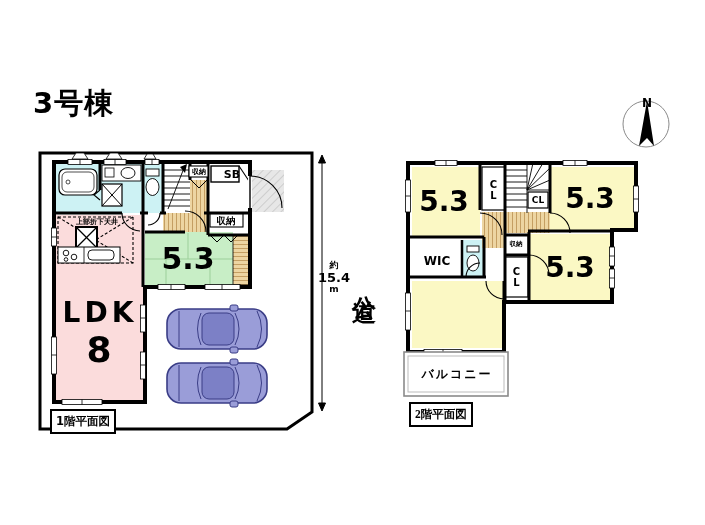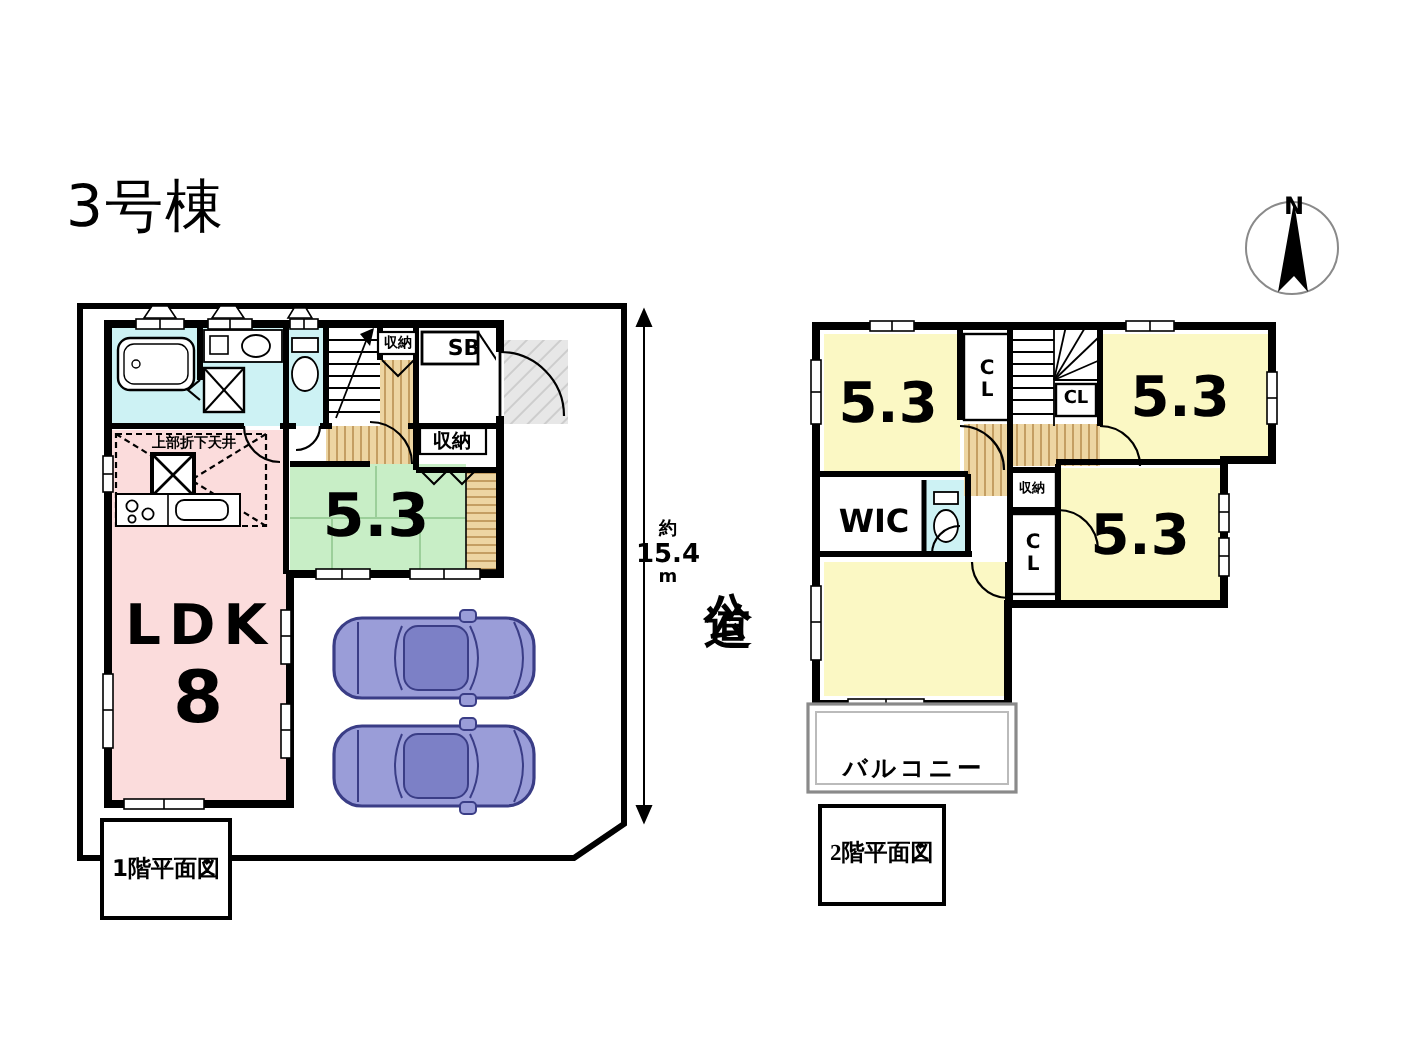--- a/index.html
+++ b/index.html
@@ -2,23 +2,23 @@
 <html><head>
 <meta charset="utf-8">
 <style>
   html,body{margin:0;padding:0;background:#fff;}
   .page{position:relative;width:705px;height:525px;background:#ffffff;overflow:hidden;
         font-family:"DejaVu Sans","Liberation Sans",sans-serif;color:#000;}
   svg{position:absolute;}
   .lbl{position:absolute;transform:translate(-50%,-50%);white-space:nowrap;
        font-weight:bold;color:#000;line-height:1;text-align:center;}
   .vert{writing-mode:vertical-rl;text-orientation:upright;}
-  .title{position:absolute;font-weight:normal;letter-spacing:1px;}
+  .title{position:absolute;font-weight:bold;letter-spacing:1px;}
   .caption{position:absolute;border:2px solid #000;background:#fff;
-           font-size:11.5px;font-weight:bold;padding:17px 4px;line-height:13px;}
+           font-size:11.5px;font-weight:bold;padding:4px 4px;line-height:13px;}
   .measure{position:absolute;width:34px;text-align:center;font-weight:bold;line-height:1.05;}
 </style>
 </head>
 <body>
 
 <div class="page">
 
   <svg style="left:36px;top:148px;" width="296" height="290" viewBox="36 148 296 290">
     <defs>
       <pattern id="hatch" width="6" height="6" patternUnits="userSpaceOnUse" patternTransform="rotate(45)">
@@ -300,21 +300,21 @@
   <div class="caption" style="left:50px;top:409px;">1階平面図</div>
 
   <div class="measure" style="left:317px;top:261px;font-size:9px;"><span>約</span></div>
   <div class="measure" style="left:317px;top:271px;font-size:13px;"><span>15.4</span></div>
   <div class="measure" style="left:317px;top:285px;font-size:9px;"><span>m</span></div>
   <div class="lbl vert" style="left:364px;top:281px;font-size:24px;letter-spacing:4px;">公道</div>
 
   <div class="lbl" style="left:444px;top:202px;font-size:28px;">5.3</div>
   <div class="lbl" style="left:590px;top:199px;font-size:28px;">5.3</div>
   <div class="lbl" style="left:570px;top:268px;font-size:28px;">5.3</div>
-  <div class="lbl" style="left:437px;top:261px;font-size:16px;">WIC</div>
+  <div class="lbl" style="left:437px;top:261px;font-size:12px;">WIC</div>
   <div class="lbl vert" style="left:493px;top:190px;font-size:10px;">CL</div>
   <div class="lbl" style="left:538px;top:200px;font-size:9px;">CL</div>
   <div class="lbl vert" style="left:516px;top:277px;font-size:10px;">CL</div>
   <div class="lbl" style="left:516px;top:244px;font-size:6.5px;">収納</div>
-  <div class="lbl" style="left:457px;top:374px;font-size:12px;letter-spacing:2px;margin-top:10px;">バルコニー</div>
+  <div class="lbl" style="left:457px;top:374px;font-size:12px;letter-spacing:2px;">バルコニー</div>
   <div class="caption" style="left:409px;top:402px;font-family:Liberation Serif, serif;">2階平面図</div>
 
 </div>
 
 </body></html>

